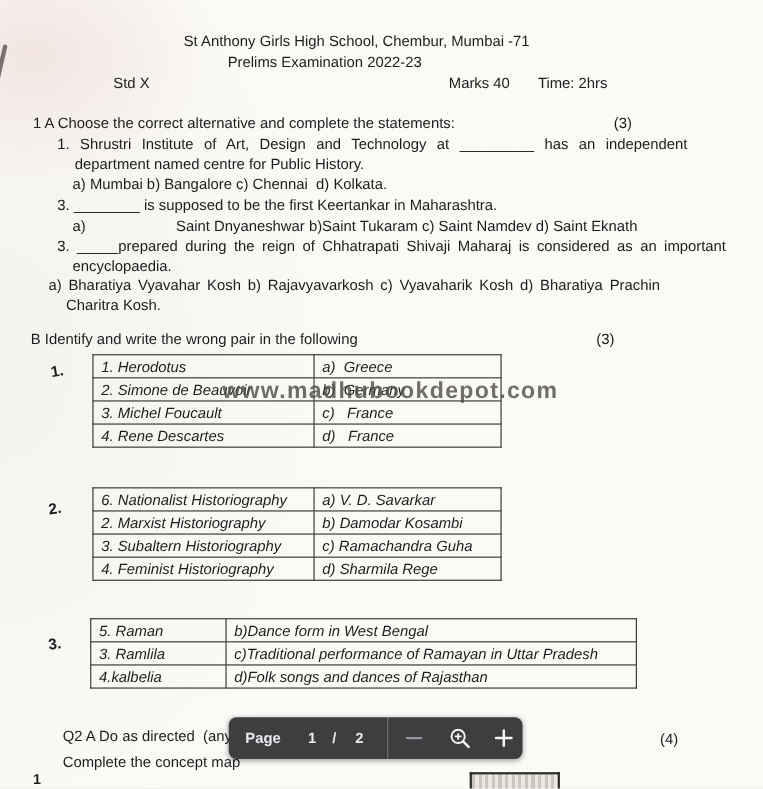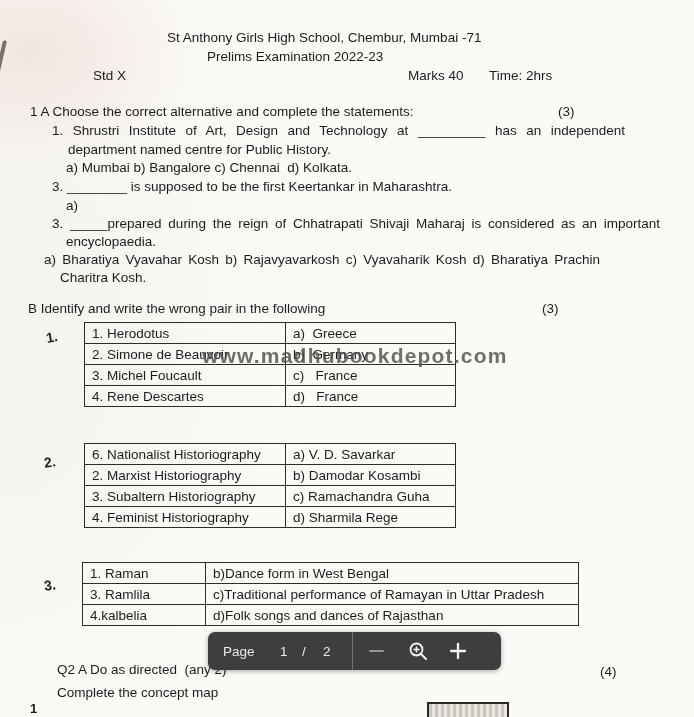--- a/index.html
+++ b/index.html
@@ -14,68 +14,69 @@
       radial-gradient(ellipse 240px 170px at 30px 50px, rgba(223,175,168,0.25), transparent 70%),
       radial-gradient(ellipse 420px 600px at 0% 45%, rgba(205,200,194,0.15), transparent 75%),
       #fbfaf7;
     color:#1c1c1c;
   }
   .t{position:absolute;font-size:13.5px;line-height:18px;white-space:pre;}
   .b{font-weight:normal;}
   .justify{white-space:normal;text-align:justify;text-align-last:justify;}
   .scratch{position:absolute;left:-1px;top:40px;width:4px;height:36px;background:#4d4a48;transform:rotate(13deg);opacity:.75;border-radius:2px;}
   
-  table.pairs{position:absolute;border-collapse:collapse;table-layout:fixed;}
+  table.pairs{position:absolute;border-collapse:collapse;table-layout:fixed;font-style:italic;}
   table.pairs td{
     border:1.6px solid #2e2c2a;height:20px;padding:0 0 0 7px;
     font-size:13.5px;white-space:pre;overflow:hidden;vertical-align:middle;
   }
   .qlabel{position:absolute;font-size:14px;font-weight:600;}
   .watermark{
     position:absolute;left:202px;top:344px;width:300px;
     font-size:21px;font-weight:bold;letter-spacing:1.2px;
     color:rgba(80,78,76,0.82);z-index:3;white-space:pre;
   }
   .pagenum{position:absolute;left:30px;top:701px;font-size:13px;font-weight:bold;}
   .concept-box{
     position:absolute;left:427px;top:702px;width:78px;height:16px;z-index:1;
     border:2px solid #2a2825;border-bottom:none;
     background:repeating-linear-gradient(90deg,#c9c5bf 0 3px,#ebe8e2 3px 6px);
   }
   
   .toolbar{
-    position:absolute;left:208px;top:632px;width:293px;height:38px;z-index:5;
-    background:#3e3e41;border-radius:7px;box-shadow:0 1px 5px rgba(0,0,0,.35);
+    position:absolute;left:208px;top:652px;width:267px;height:38px;z-index:5;
+    background:#3e3e41;border-radius:7px;box-shadow:0 1px 5px rgba(0,0,0,.35);font-weight:bold;
   }
   .toolbar .tt{position:absolute;color:#e8eaed;font-size:13.5px;top:50%;transform:translateY(-50%);}
   .tb-divider{position:absolute;left:144px;top:0;width:1px;height:100%;background:rgba(255,255,255,.28);}
   .tb-btn{position:absolute;top:0;width:34px;height:100%;background:transparent;border:none;padding:0;margin:0;cursor:pointer;display:flex;align-items:center;justify-content:center;}
   .minus-bar{display:block;width:15px;height:2px;background:#95989d;border-radius:1px;}
 </style>
 </head>
 <body>
 
 <div class="paper">
 
   <div class="scratch"></div>
 
   <div class="t b" style="left:167px;top:29px;">St Anthony Girls High School, Chembur, Mumbai -71</div>
   <div class="t b" style="left:207px;top:48px;">Prelims Examination 2022-23</div>
-  <div class="t b" style="left:93px;top:67px;">Std X</div>
+  <div class="t b" style="left:103px;top:67px;">Std X</div>
   <div class="t b" style="left:408px;top:67px;">Marks 40</div>
   <div class="t b" style="left:489px;top:67px;">Time: 2hrs</div>
 
   <div class="t b" style="left:30px;top:103px;">1 A Choose the correct alternative and complete the statements:</div>
   <div class="t b" style="left:558px;top:103px;">(3)</div>
 
   <div class="t justify" style="left:52px;top:122px;width:573px;">1. Shrustri Institute of Art, Design and Technology at _________ has an independent</div>
   <div class="t" style="left:68px;top:141px;">department named centre for Public History.</div>
   <div class="t" style="left:66px;top:159px;">a) Mumbai b) Bangalore c) Chennai  d) Kolkata.</div>
   <div class="t" style="left:52px;top:178px;">3. ________ is supposed to be the first Keertankar in Maharashtra.</div>
   <div class="t" style="left:66px;top:197px;">a)</div>
+  <div class="t" style="left:160px;top:197px;">Saint Dnyaneshwar b)Saint Tukaram c) Saint Namdev d) Saint Eknath</div>
   <div class="t justify" style="left:52px;top:215px;width:608px;">3. _____prepared during the reign of Chhatrapati Shivaji Maharaj is considered as an important</div>
   <div class="t" style="left:66px;top:233px;">encyclopaedia.</div>
   <div class="t justify" style="left:44px;top:251px;width:556px;">a) Bharatiya Vyavahar Kosh  b) Rajavyavarkosh c) Vyavaharik Kosh d) Bharatiya Prachin</div>
   <div class="t" style="left:60px;top:269px;">Charitra Kosh.</div>
 
   <div class="t b" style="left:28px;top:300px;text-align:right;">B Identify and write the wrong pair in the following</div>
   <div class="t b" style="left:542px;top:300px;">(3)</div>
 
   <div class="qlabel" style="left:46px;top:329px;transform:rotate(-10deg);">1.</div>
   <table class="pairs" style="left:84px;top:322px;width:371px;">
@@ -132,21 +133,21 @@
     </table>
 
   <div class="qlabel" style="left:44px;top:577px;transform:rotate(-7deg);">3.</div>
   <table class="pairs" style="left:82px;top:562px;width:496px;">
     <colgroup>
         <col style="width:123px">
         <col style="width:373px">
       </colgroup>
     <tbody>
     <tr>
-          <td>1. Raman</td>
+          <td>5. Raman</td>
           <td>b)Dance form in West Bengal</td>
         </tr>
     <tr>
           <td>3. Ramlila</td>
           <td>c)Traditional performance of Ramayan in Uttar Pradesh</td>
         </tr>
     <tr>
           <td>4.kalbelia</td>
           <td>d)Folk songs and dances of Rajasthan</td>
         </tr>

